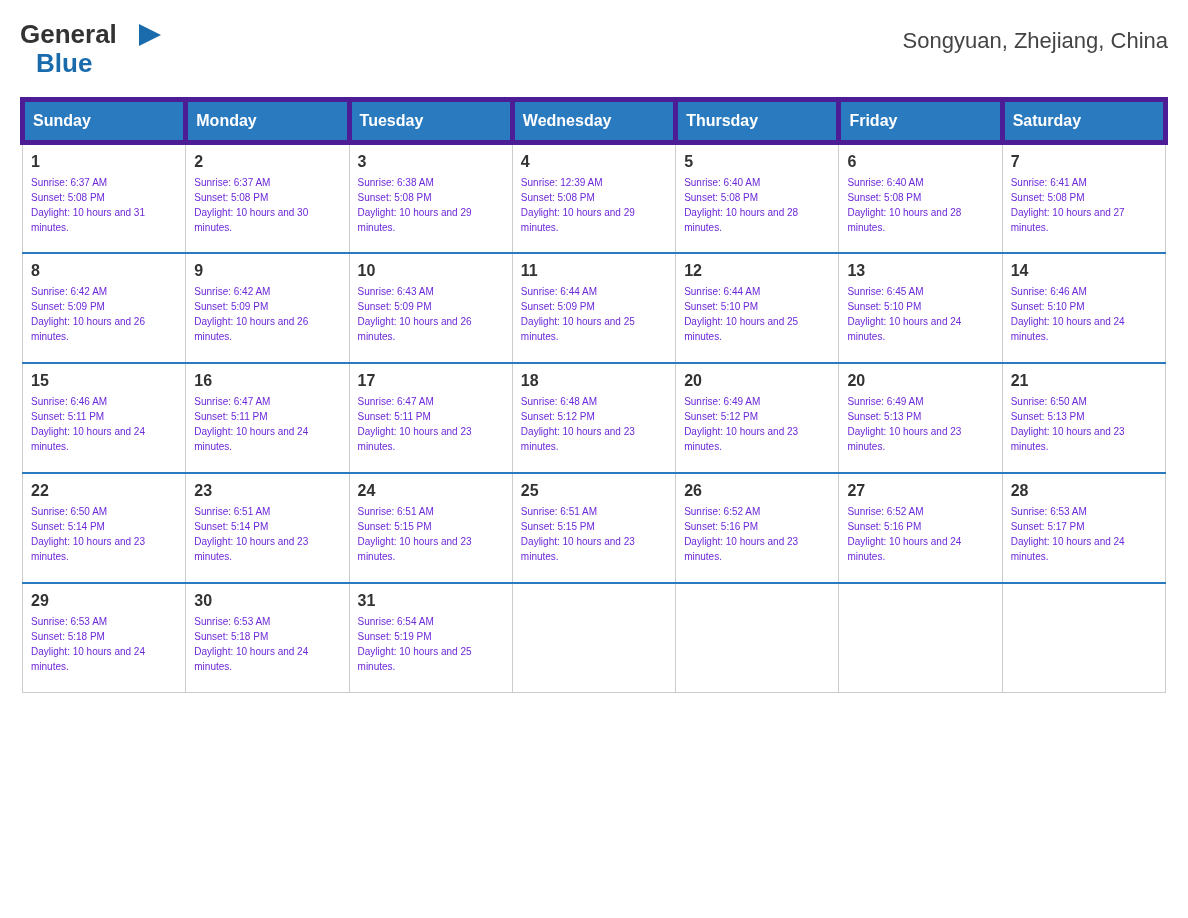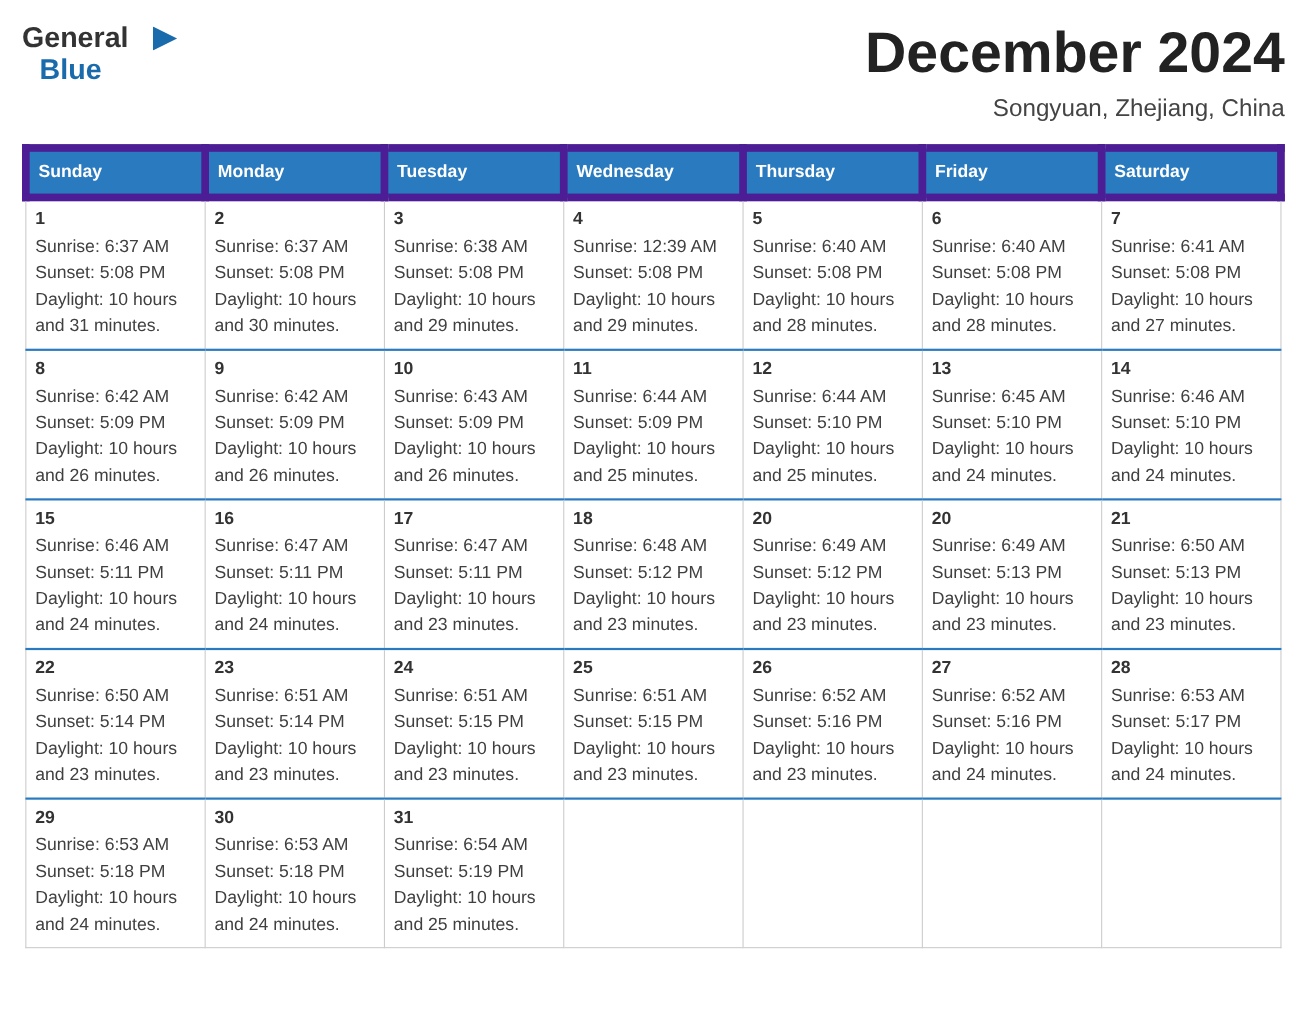--- a/index.html
+++ b/index.html
@@ -39,42 +39,42 @@
       border-collapse: collapse;
       table-layout: fixed;
     }
     .calendar-table thead tr th {
       background: #2a7abf;
       color: #ffffff;
       font-size: 16px;
       font-weight: bold;
       padding: 10px 8px;
       text-align: left;
-      border: 7px solid #4c1d95;
+      border: 5px solid #4c1d95;
     }
     .calendar-table tbody tr td {
       vertical-align: top;
       padding: 8px;
       font-size: 13px;
       color: #333;
       border: 1px solid #ccc;
       border-top: 2px solid #2a7abf;
       min-height: 100px;
       height: 110px;
     }
     .calendar-table tbody tr td .day-number {
       font-size: 16px;
       font-weight: bold;
       margin-bottom: 4px;
       display: block;
     }
     .calendar-table tbody tr td .day-info {
-      font-size: 16px;
+      font-size: 10px;
       line-height: 1.5;
-      color: #404040;
+      color: #6d28d9;
     }
     .empty-cell {
       background: #fff;
       border-top: 2px solid #2a7abf !important;
     }
   </style>
 </head>
 <body>
 
 <div class="header">
@@ -85,21 +85,20 @@
       <svg width="22" height="22" viewBox="0 0 22 22" style="margin-left:2px; margin-top:2px;">
         <polygon points="0,0 22,11 0,22" fill="#1a6bab"></polygon>
       </svg>
     </div>
     <div>
       <span style="font-size:26px; font-weight:bold; color:#1a6bab; margin-left:16px;">Blue</span>
     </div>
   </div>
 </div>
   <div class="title-section">
-    <div class="month-title">December 2024</div>
     <div class="location-title">Songyuan, Zhejiang, China</div>
   </div>
 </div>
 
 <table class="calendar-table">
   <thead>
     <tr>
     <th>Sunday</th>
         <th>Monday</th>
         <th>Tuesday</th>

